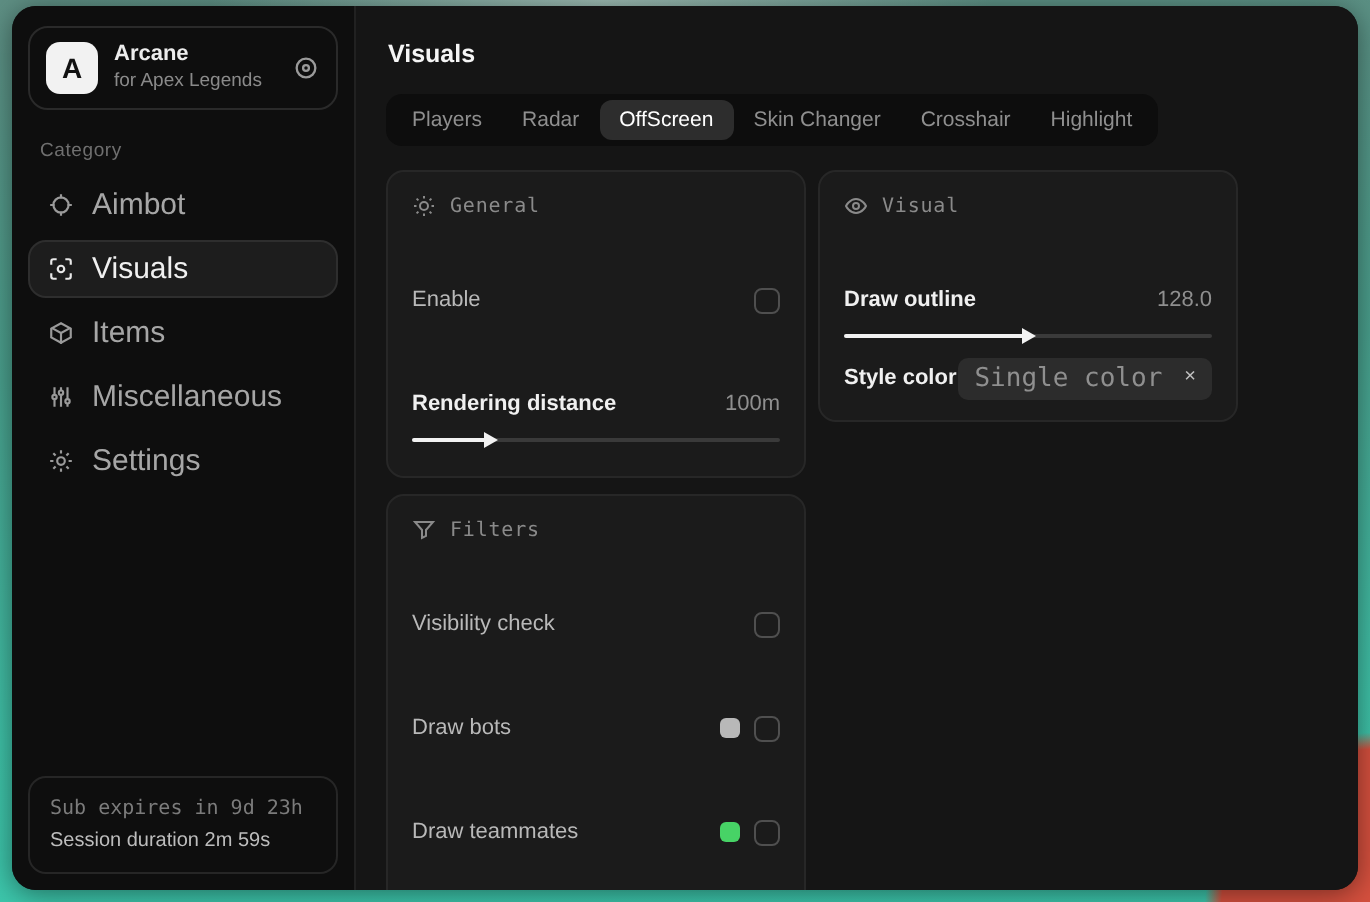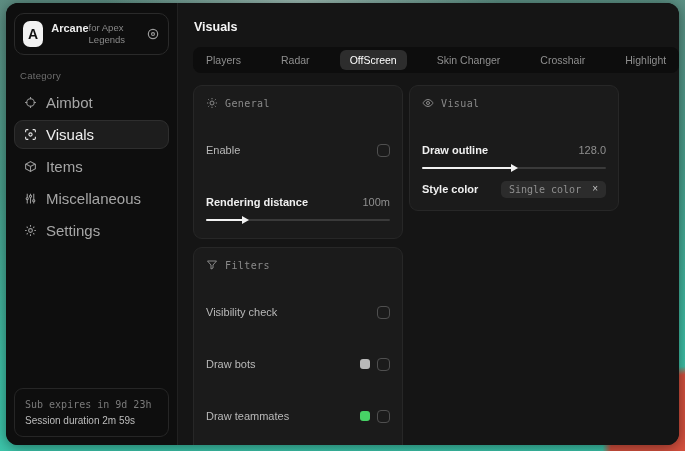--- a/index.html
+++ b/index.html
@@ -15,59 +15,59 @@
     position:absolute;left:6px;top:3px;right:6px;bottom:6px;
     background:#141414;border-radius:12px;display:flex;overflow:hidden;
     box-shadow:0 2px 14px rgba(0,0,0,.45);
   }
   
   .sidebar{width:172px;min-width:172px;background:#0e0e0e;border-right:1px solid #212121;
     display:flex;flex-direction:column;padding:10px 8px 8px;box-sizing:border-box;}
   .brand-card{border:1px solid #2a2a2a;border-radius:10px;padding:7px 8px;display:flex;align-items:center;gap:8px;}
   .logo{width:26px;height:26px;background:#f2f2f2;color:#111;border-radius:7px;
     display:flex;align-items:center;justify-content:center;font-weight:700;font-size:14px;}
-  .brand-text{display:flex;line-height:1.25;}
+  .brand-text{display:flex;flex-direction:column;line-height:1.25;}
   .brand-name{font-size:11px;font-weight:700;color:#ededed;}
   .brand-sub{font-size:9.5px;color:#8a8a8a;}
   .brand-icon{margin-left:auto;color:#9a9a9a;display:flex;}
   .category{margin:15px 6px 7px;font-size:9.5px;color:#6f6f6f;letter-spacing:.3px;}
   .nav-item{height:27px;display:flex;align-items:center;gap:9px;padding:0 9px;margin-bottom:3px;
     border-radius:9px;color:#a6a6a6;font-size:15px;border:1px solid transparent;cursor:pointer;}
   .nav-item.selected{background:#1d1d1d;border-color:#2e2e2e;color:#f0f0f0;}
   .nav-item .ic{display:flex;color:#9a9a9a;}
   .nav-item.selected .ic{color:#e8e8e8;}
   .side-spacer{flex:1;}
   .sub-box{border:1px solid #262626;border-radius:9px;padding:8px 10px;line-height:1.55;}
   .sub-line1{font-family:"DejaVu Sans Mono",monospace;font-size:10px;color:#7b7b7b;}
   .sub-line2{font-size:10px;color:#bdbdbd;}
   
   .main{flex:1;background:#151515;padding:12px 12px 12px 11px;box-sizing:border-box;}
   .page-title{font-size:12.5px;font-weight:700;color:#f5f5f5;margin:5px 0 0 5px;}
-  .tabs{display:inline-flex;background:#0d0d0d;border-radius:8px;padding:3px;gap:20px;margin:13px 0 0 4px;}
+  .tabs{display:inline-flex;background:#0d0d0d;border-radius:8px;padding:3px;gap:0;margin:13px 0 0 4px;}
   .tab{padding:4px 10px;font-size:10.5px;color:#8f8f8f;border-radius:6px;cursor:pointer;white-space:nowrap;}
   .tab.selected{background:#2d2d2d;color:#ffffff;}
   .content{display:flex;gap:6px;align-items:flex-start;margin-top:12px;margin-left:4px;}
   .col{width:210px;display:flex;flex-direction:column;gap:8px;box-sizing:border-box;}
   .panel{background:#1b1b1b;border:1px solid #272727;border-radius:9px;padding:9px 12px 10px;box-sizing:border-box;width:100%;}
   .panel-head{display:flex;align-items:center;gap:7px;color:#8a8a8a;margin:2px 0 7px;
     font-family:"DejaVu Sans Mono",monospace;font-size:10px;letter-spacing:.4px;}
   .panel-head .ic{display:flex;color:#8a8a8a;}
   .row{display:flex;align-items:center;justify-content:space-between;min-height:22px;font-size:11px;color:#b9b9b9;margin-top:30px;}
   .row .lbl-bold{color:#f0f0f0;font-weight:700;}
   .row .val{color:#8f8f8f;font-size:11px;}
   .right-group{display:flex;align-items:center;gap:7px;}
   .checkbox{width:13px;height:13px;border:1.5px solid #4f4f4f;border-radius:4px;background:transparent;box-sizing:border-box;cursor:pointer;}
   .swatch{width:10px;height:10px;border-radius:3px;}
   .slider{position:relative;height:12px;margin:1px 0 2px;cursor:pointer;}
   .slider .track{position:absolute;left:0;right:0;top:5px;height:2px;background:#3a3a3a;border-radius:2px;}
   .slider .fill{position:absolute;left:0;top:5px;height:2px;background:#f2f2f2;border-radius:2px;}
   .slider .fill::after{content:"";position:absolute;right:-6px;top:-3px;width:0;height:0;
     border-left:7px solid #f2f2f2;border-top:4px solid transparent;border-bottom:4px solid transparent;}
   .tag{display:flex;align-items:center;gap:11px;background:#2c2c2c;border-radius:5px;padding:3px 8px;cursor:pointer;}
-  .tag-text{font-family:"DejaVu Sans Mono",monospace;font-size:10px;color:#8f8f8f;}
+  .tag-text{font-family:"DejaVu Sans Mono",monospace;font-size:13px;color:#8f8f8f;}
   .tag-x{font-size:10px;color:#c2c2c2;line-height:1;}
   svg{display:block;}
 </style>
 </head>
 <body>
 
 <div class="window">
 
   <div class="sidebar">
     <div class="brand-card">

